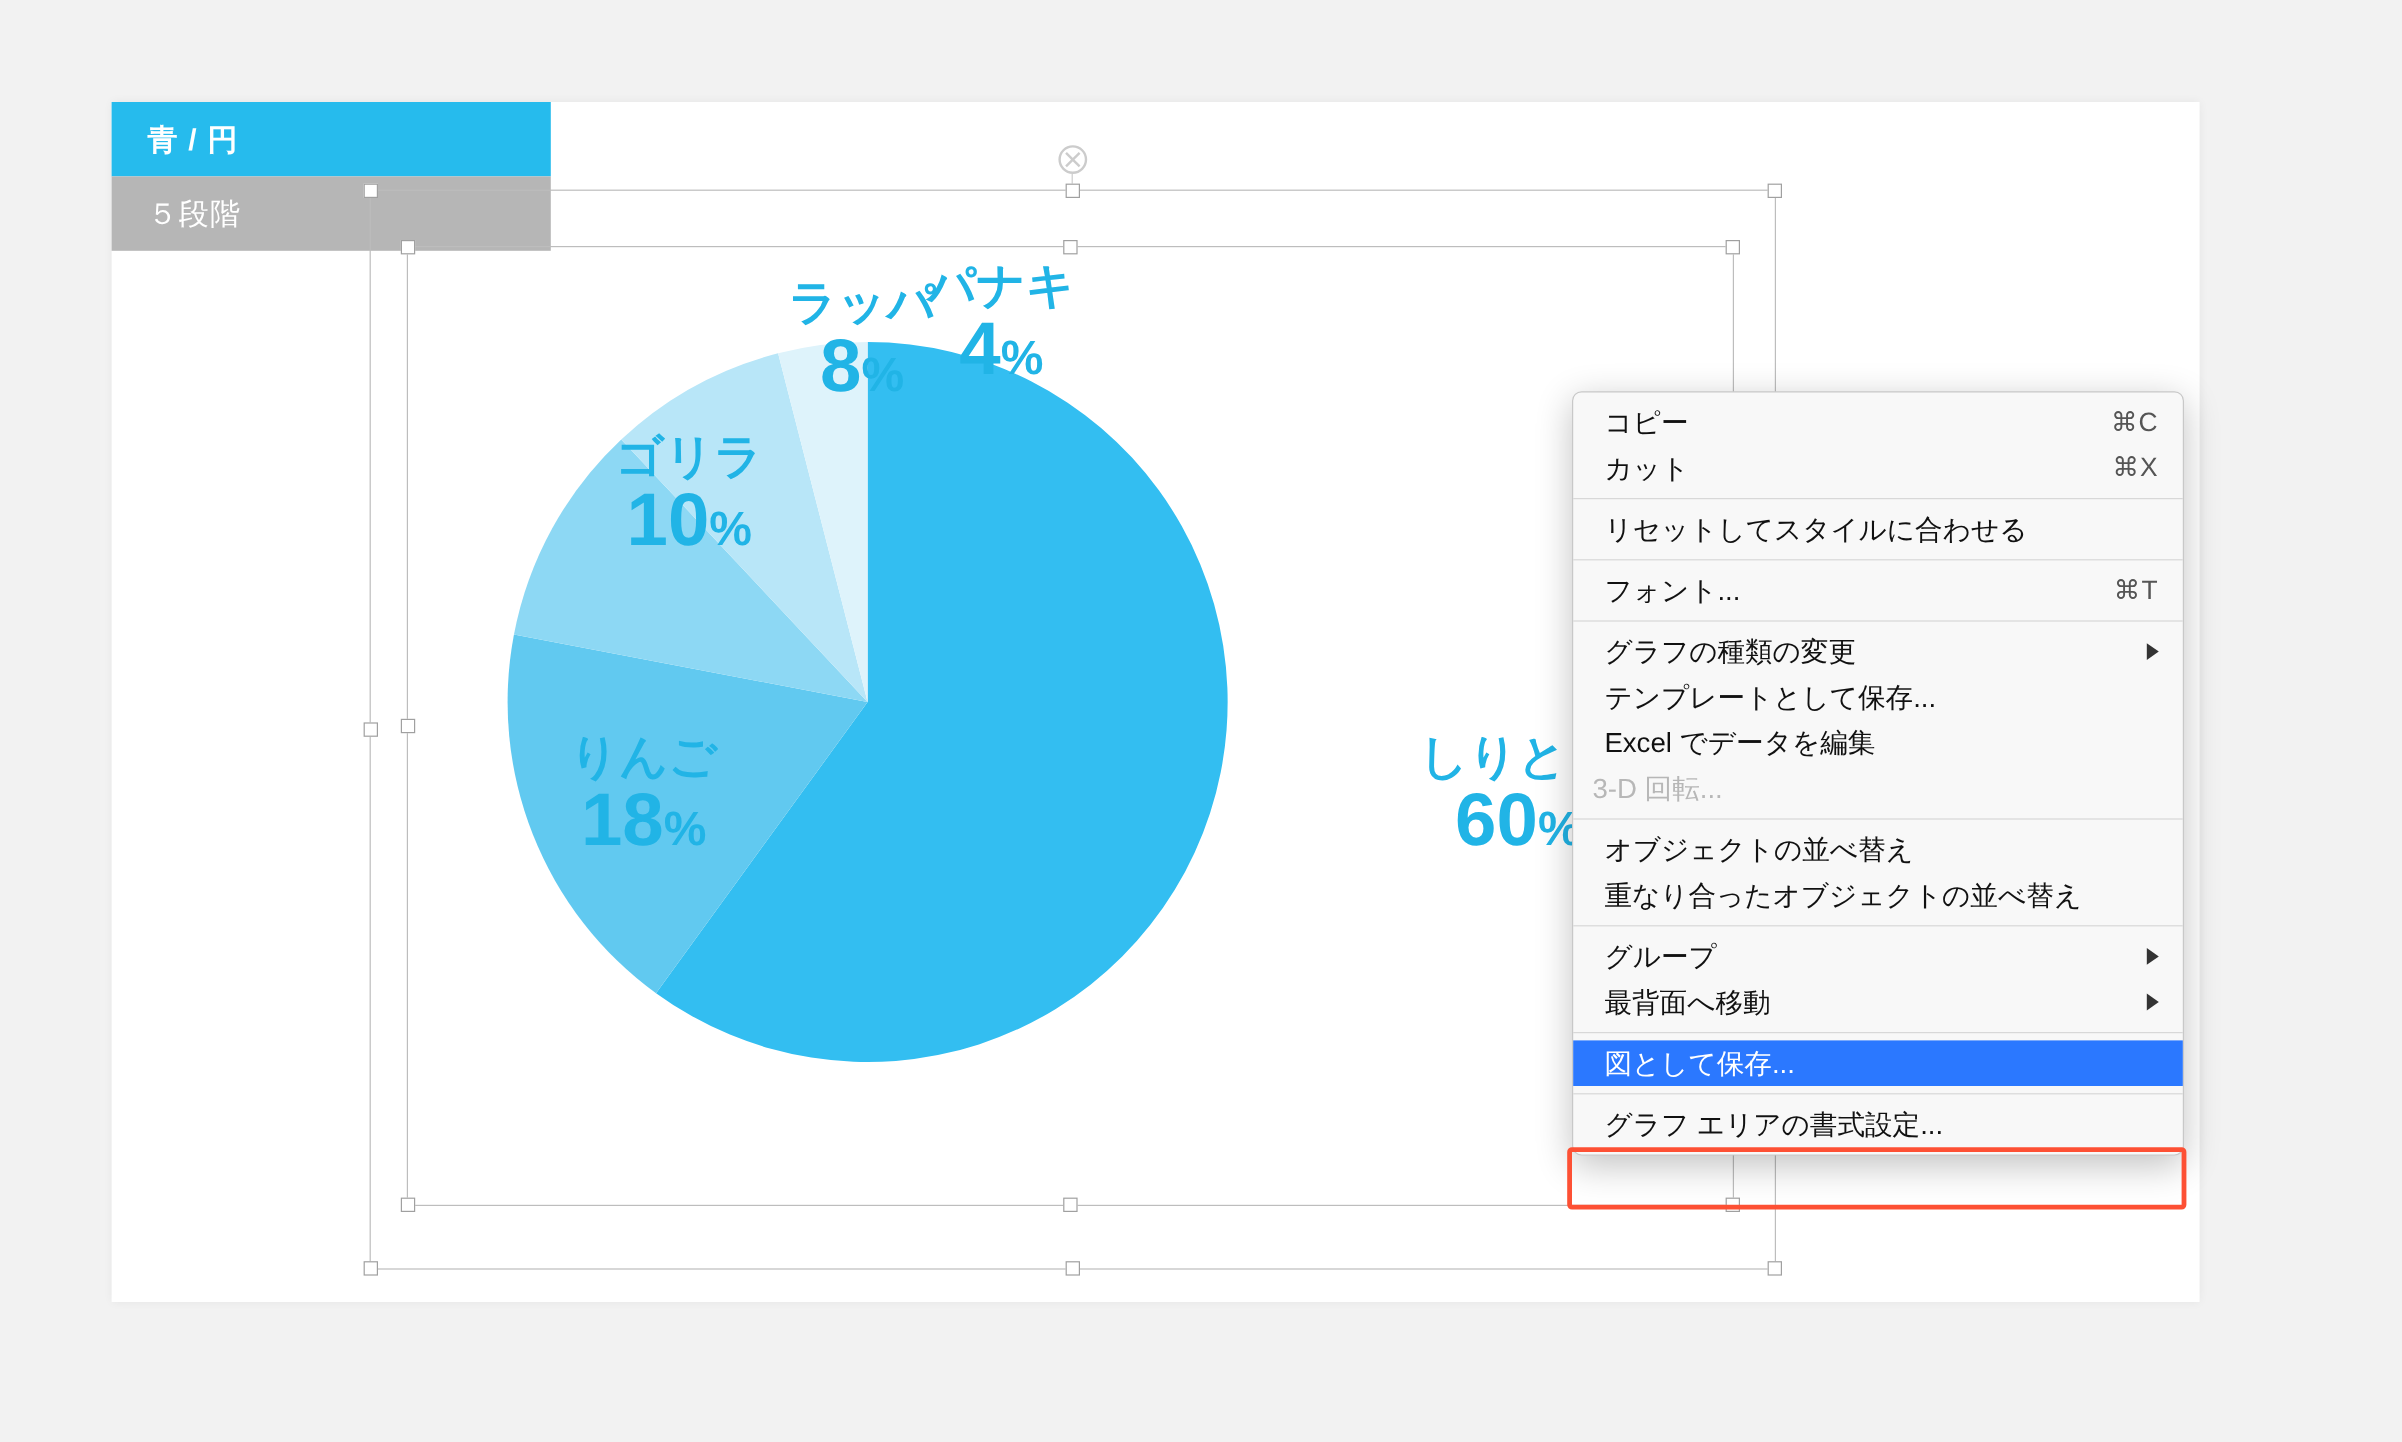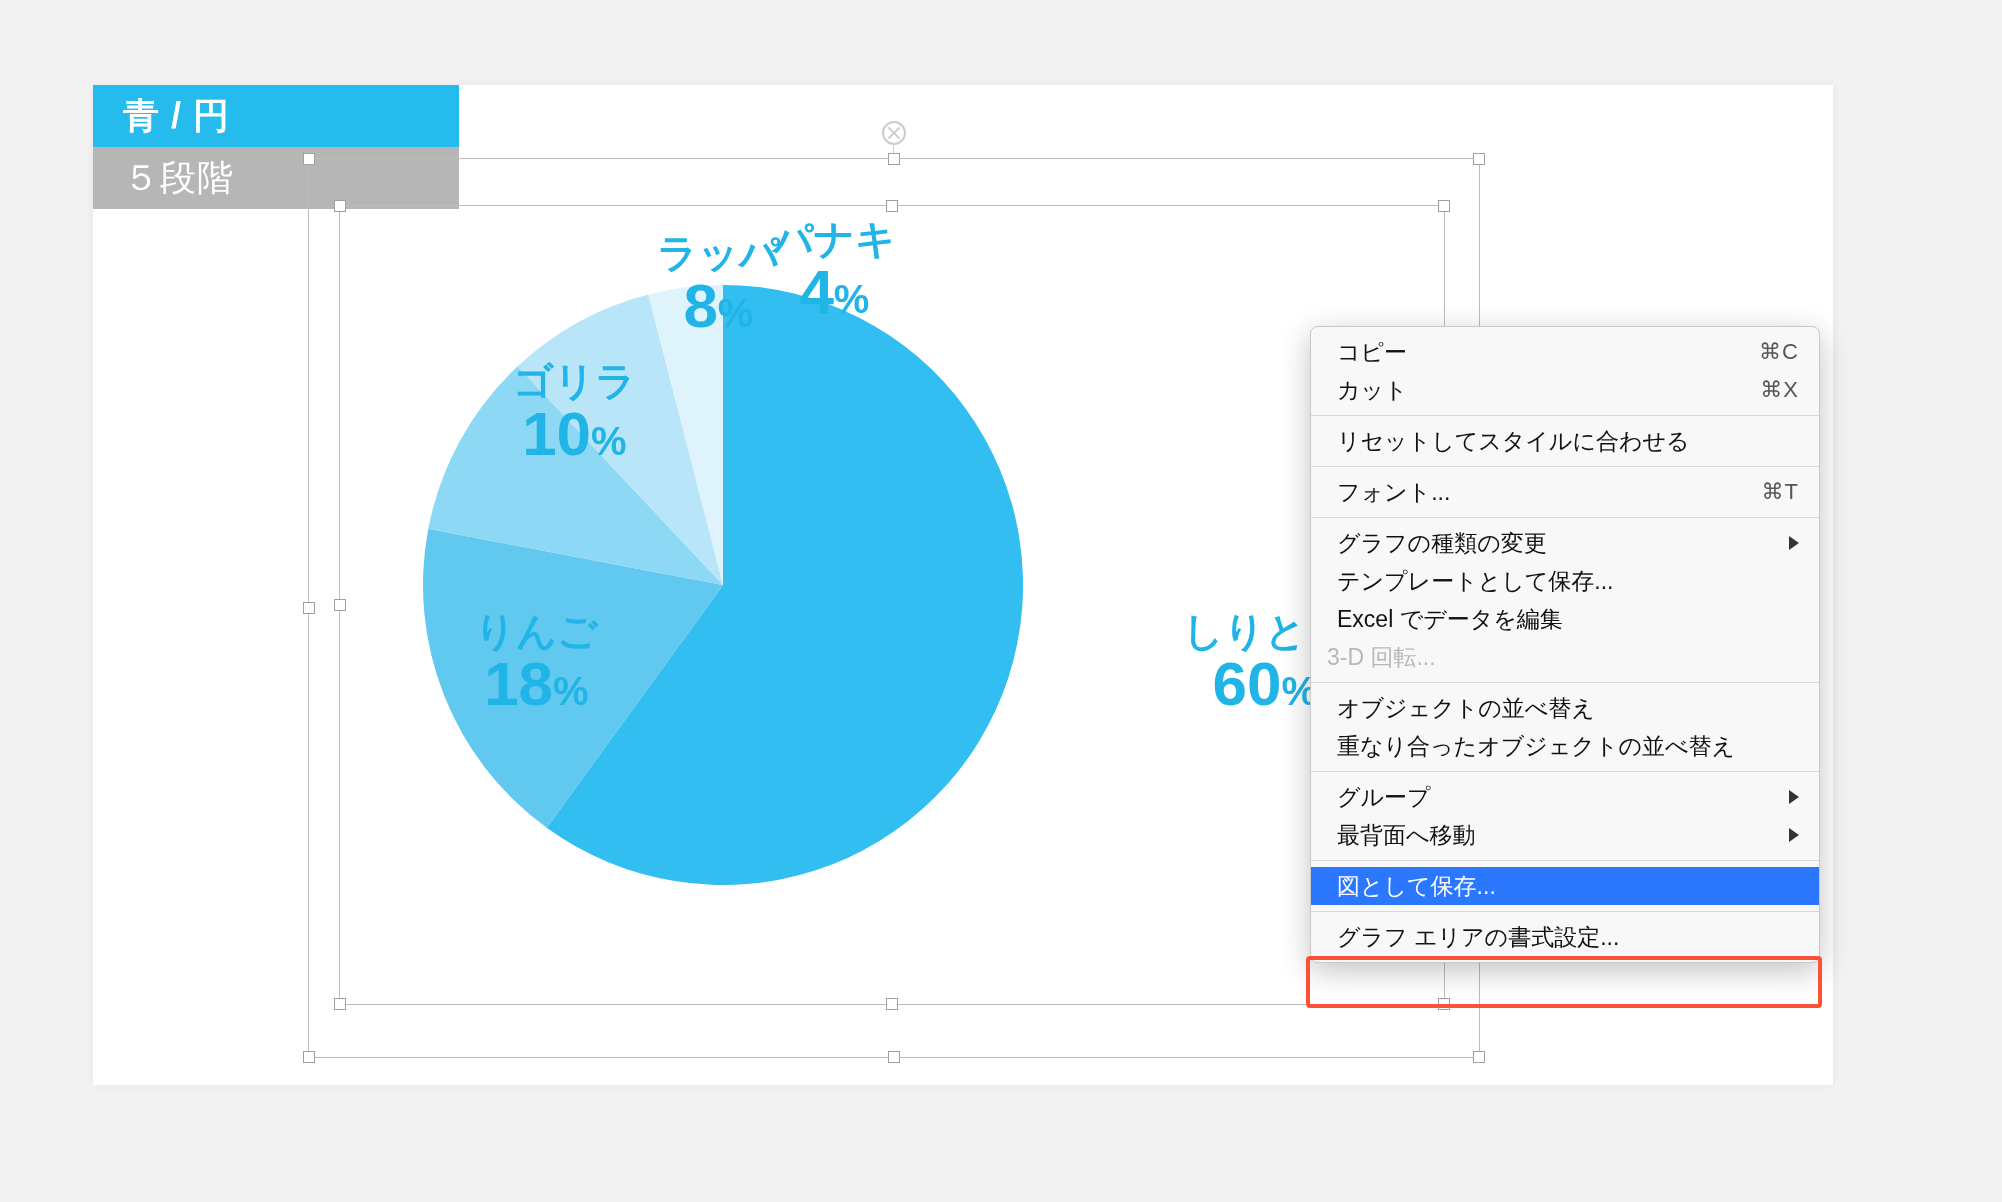--- a/index.html
+++ b/index.html
@@ -24,21 +24,21 @@
   position: absolute;
   left: 0;
   top: 0;
   width: 366px;
 }
 .tab {
   height: 62px;
   display: flex;
   align-items: center;
   padding-left: 30px;
-  font-size: 36px;
+  font-size: 25px;
   color: #ffffff;
   letter-spacing: 1px;
 }
 .tab-active { background: #26bbed; font-weight: 600; }
 .tab-inactive { background: #b6b6b6; font-weight: 400; }
 
 .sel-outer, .sel-inner {
   position: absolute;
   border: 1px solid #bdbdbd;
 }

